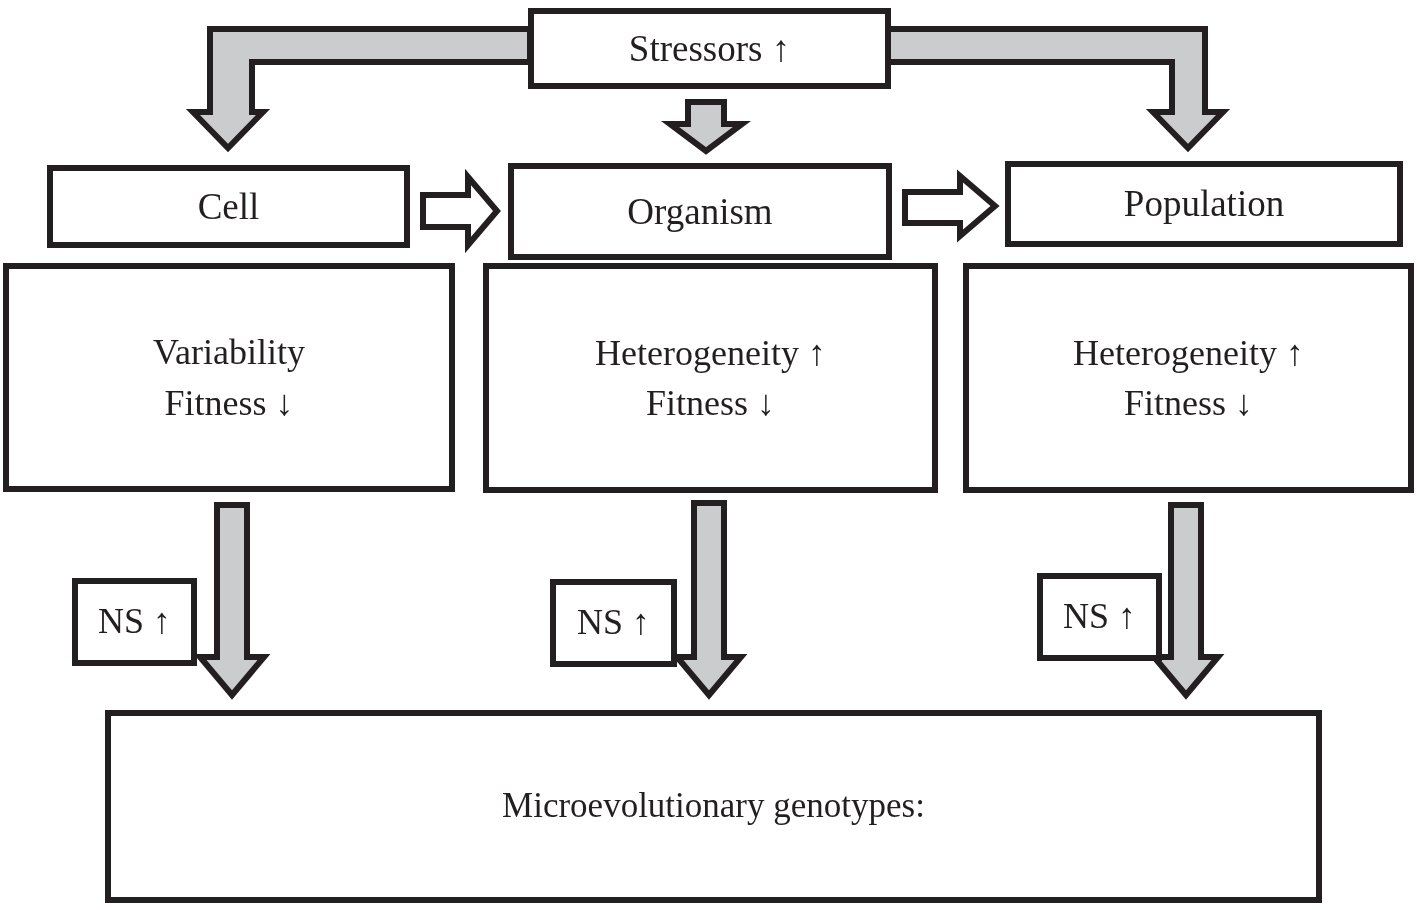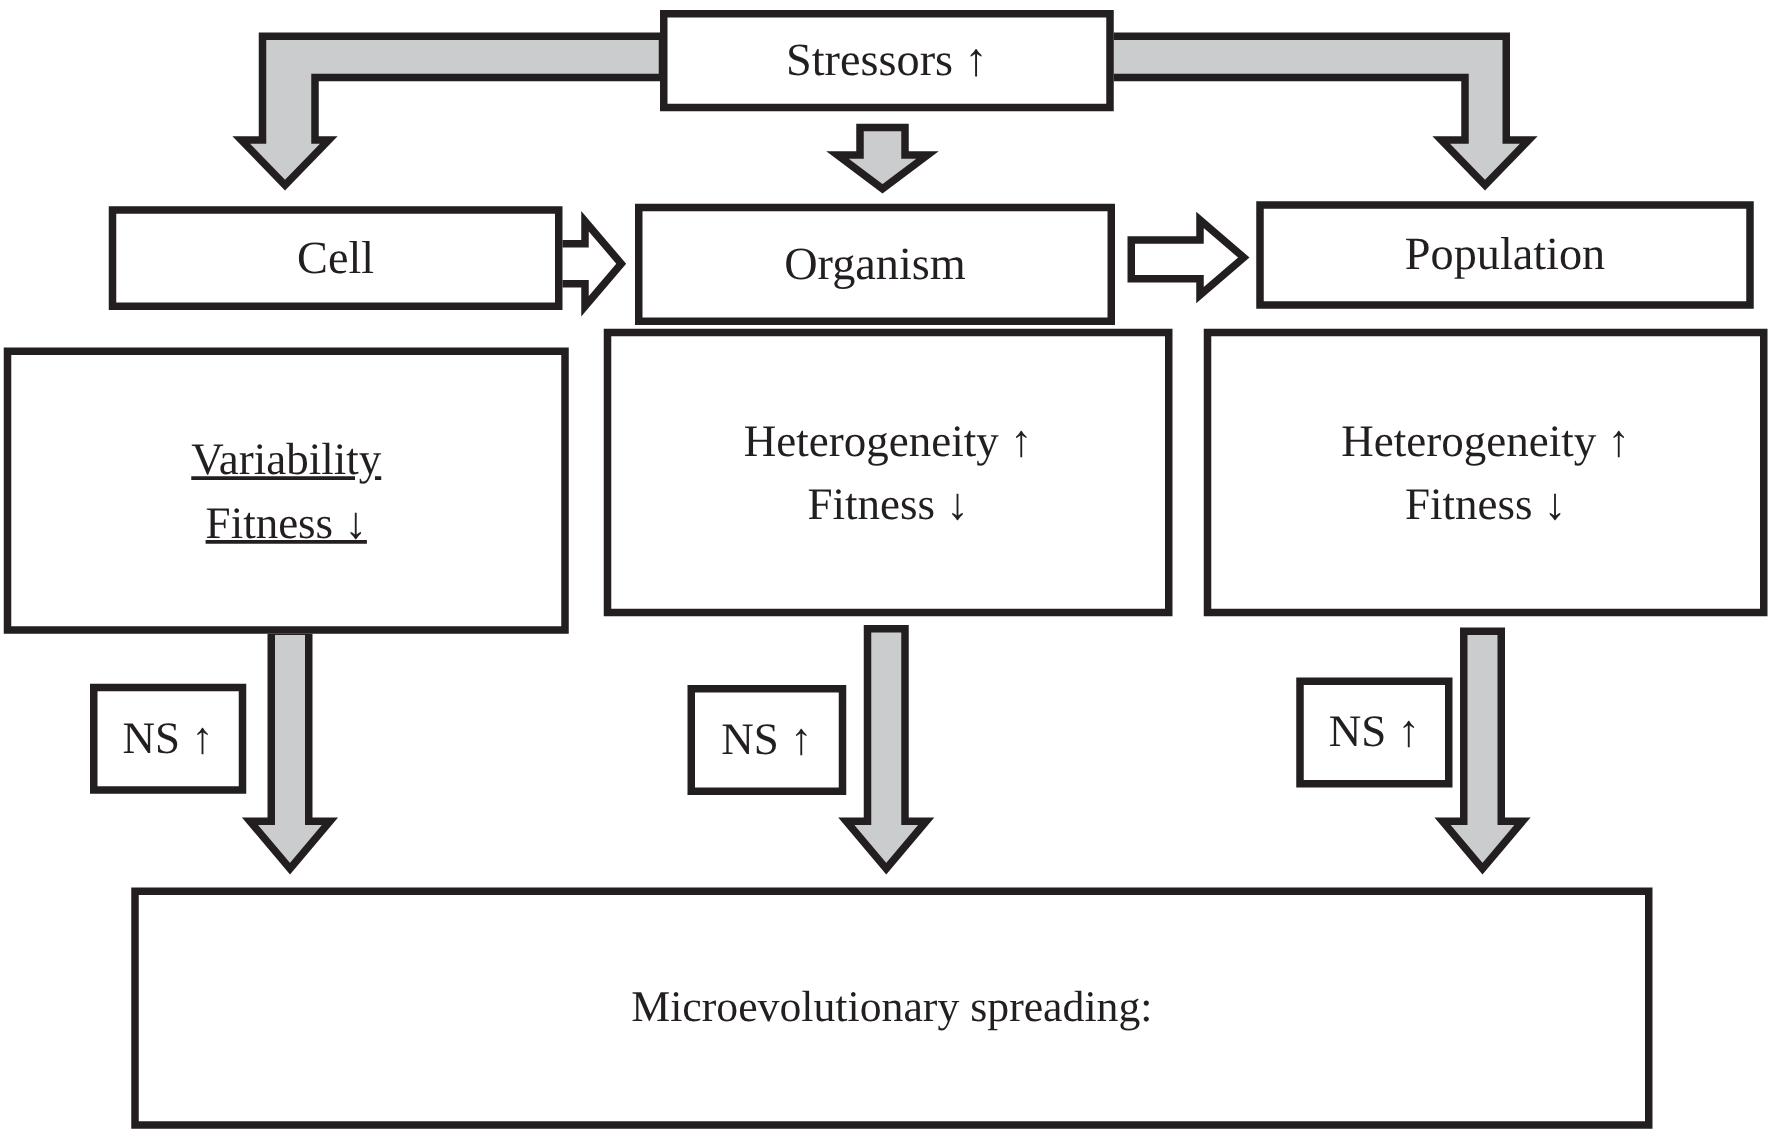--- a/index.html
+++ b/index.html
@@ -32,28 +32,28 @@
     display: flex;
     flex-direction: column;
     align-items: center;
     justify-content: center;
     text-align: center;
     line-height: 1.38;
   }
   .title-box   { font-size: 37px; }
   .level-box   { font-size: 37px; }
   .effect-box  { font-size: 36px; line-height: 1.40; }
-  .ns-box      { font-size: 36px; }
+  .ns-box      { font-size: 36px; margin-top: 31px; }
   .outcome-box { font-size: 35px; line-height: 1.45; }
 
   .stressors   { left: 528px; top:   8px; width: 363px; height:  81px; }
-  .cell        { left:  47px; top: 165px; width: 363px; height:  83px; margin-left: 40px; }
+  .cell        { left:  47px; top: 165px; width: 363px; height:  83px; }
   .organism    { left: 508px; top: 163px; width: 384px; height:  97px; }
   .population  { left:1005px; top: 161px; width: 398px; height:  86px; }
-  .effect-1    { left:   3px; top: 278px; width: 452px; height: 229px; text-decoration: underline; }
+  .effect-1    { left:   3px; top: 263px; width: 452px; height: 229px; }
   .effect-2    { left: 483px; top: 263px; width: 455px; height: 230px; }
   .effect-3    { left: 963px; top: 263px; width: 451px; height: 230px; }
   .ns-1        { left:  72px; top: 547px; width: 125px; height:  88px; }
   .ns-2        { left: 550px; top: 548px; width: 127px; height:  88px; }
   .ns-3        { left:1037px; top: 542px; width: 125px; height:  88px; }
   .outcome     { left: 105px; top: 710px; width:1217px; height: 193px; }
 
   polygon.gray  { fill: var(--arrow-fill); stroke: var(--outline); stroke-width: 6; stroke-linejoin: miter; }
   polygon.white { fill: var(--box-bg);     stroke: var(--outline); stroke-width: 6; stroke-linejoin: miter; }
 </style>
@@ -112,16 +112,16 @@
     <span>NS ↑</span>
   </div>
   <div class="dbox ns-box ns-2">
     <span>NS ↑</span>
   </div>
   <div class="dbox ns-box ns-3">
     <span>NS ↑</span>
   </div>
 
   <div class="dbox outcome-box outcome">
-    <div>Microevolutionary spreading:</div>
+    <div>Microevolutionary genotypes:</div>
   </div>
 
 </div>
 
 </body></html>

